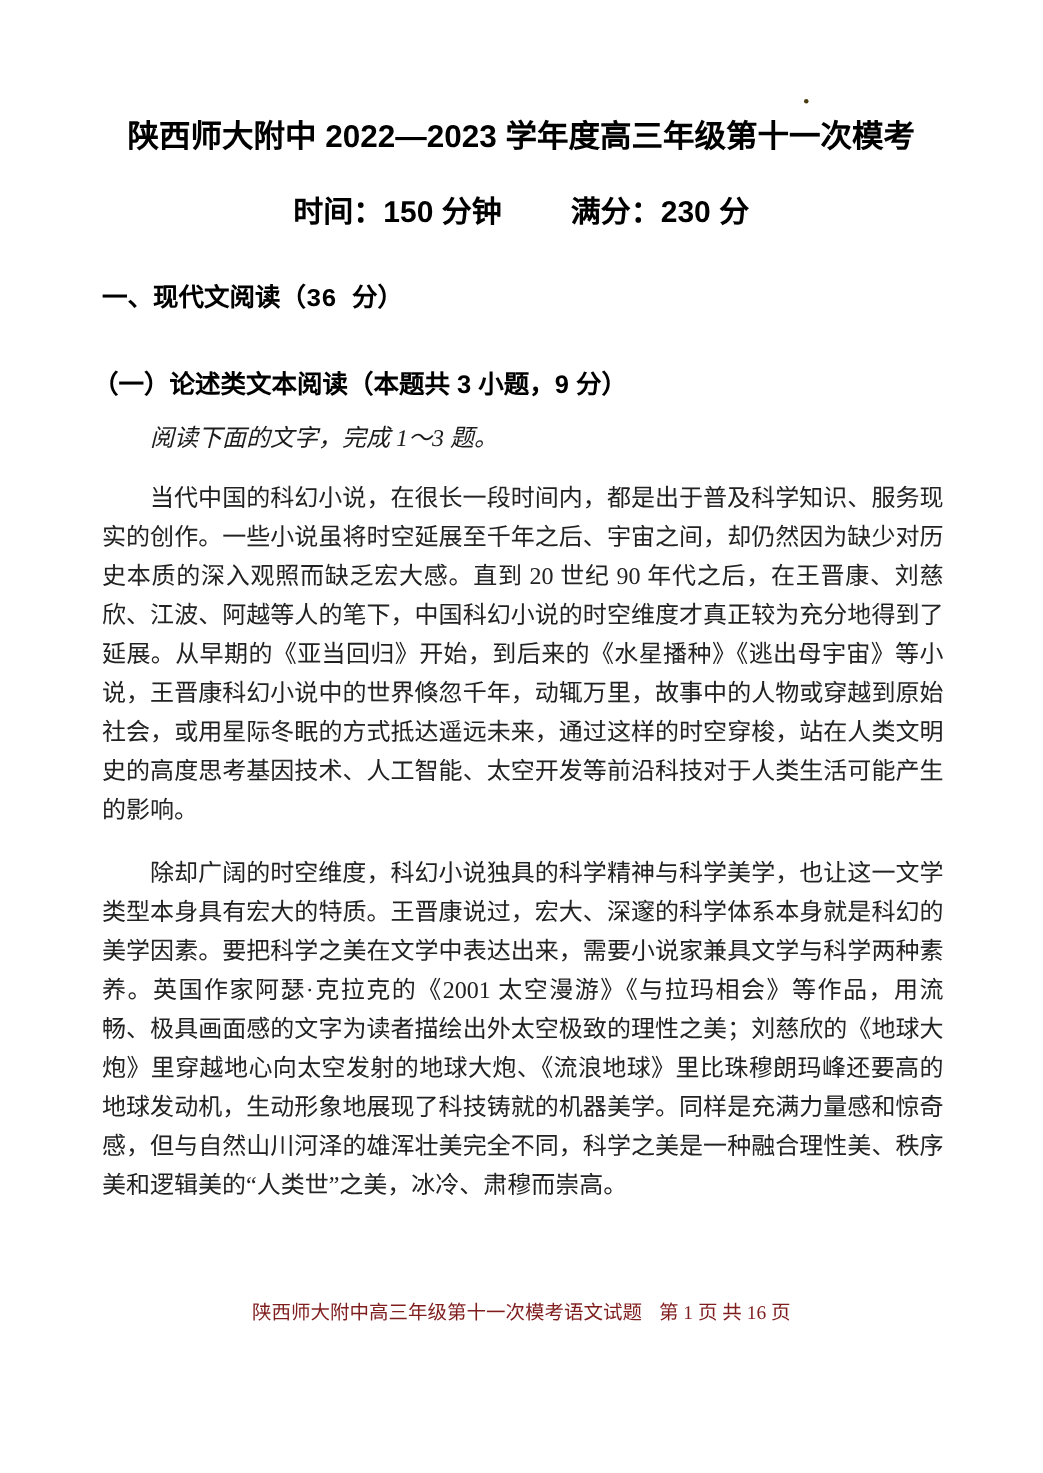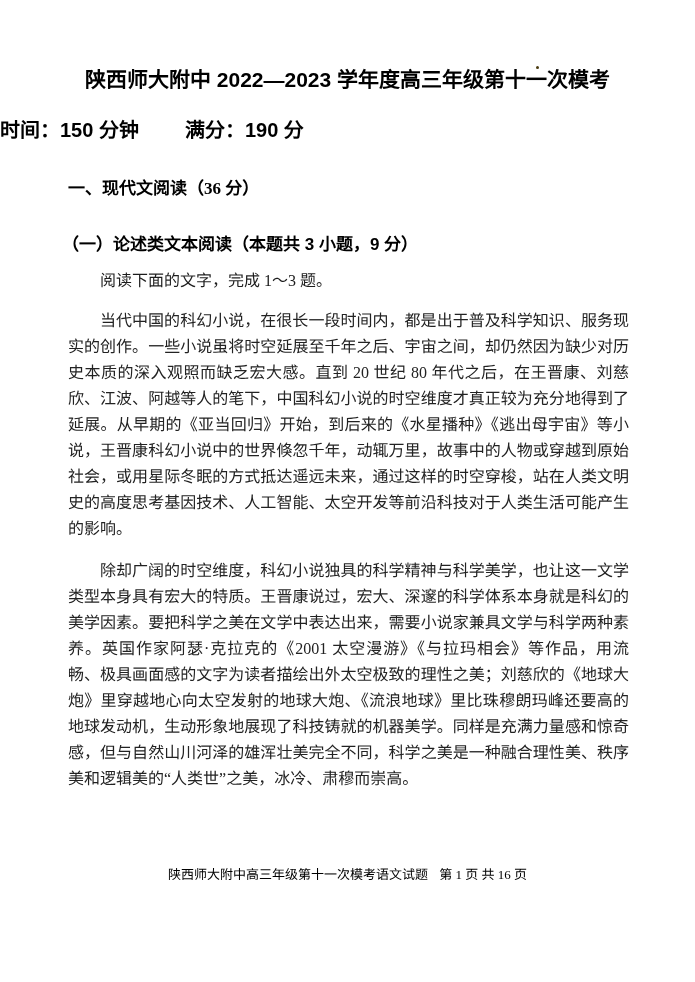--- a/index.html
+++ b/index.html
@@ -7,90 +7,92 @@
     position: relative;
     width: 695px;
     height: 982px;
     margin: 0 auto;
     background: #ffffff;
     color: #1c1c1c;
     overflow: hidden;
     box-sizing: border-box;
   }
   .exam-title {
-    margin: 0;
+    margin: 12px;
     padding-top: 65px;
     text-align: center;
     font-family: "Liberation Sans", "DejaVu Sans", sans-serif;
     font-weight: 700;
     font-size: 21px;
     line-height: 30px;
     color: #000000;
   }
   .subject-title {
     margin: 27px 0 0 0;
     text-align: center;
     font-family: "Liberation Sans", "DejaVu Sans", sans-serif;
     font-weight: 700;
     font-size: 21px;
     line-height: 30px;
     color: #000000;
   }
   .exam-info {
     margin-top: 21px;
     display: flex;
+    justify-content: center;
     gap: 46px;
     font-family: "Liberation Sans", "DejaVu Sans", sans-serif;
     font-weight: 700;
     font-size: 20px;
     line-height: 28px;
     color: #000000;
   }
   .sec-heading {
     margin: 33px 0 0 68px;
-    font-family: Liberation Serif, serif;
+    font-family: Liberation Mono, monospace;
     font-weight: 700;
     font-size: 17px;
     line-height: 24px;
     color: #000000;
   }
   .subsec-heading {
     margin: 32px 0 0 62px;
     font-family: "Liberation Sans", "DejaVu Sans", sans-serif;
     font-weight: 700;
     font-size: 17px;
     line-height: 24px;
     color: #000000;
   }
   .instruction {
     margin: 13px 0 0 100px;
     font-family: "Liberation Serif", "DejaVu Serif", serif;
     font-size: 16px;
     line-height: 22px;
+    font-style: italic;
   }
   .passage p {
     margin: 16px 66px 0 68px;
     font-family: "Liberation Serif", "DejaVu Serif", serif;
     font-size: 16px;
     line-height: 26px;
     text-align: justify;
     text-indent: 2em;
     color: #222222;
   }
   .passage p.para-last { margin-top: 13px; }
   .page-footer {
     position: absolute;
     top: 866px;
     left: 0;
     right: 0;
     text-align: center;
     font-family: "Liberation Serif", "DejaVu Serif", serif;
     font-size: 13px;
     line-height: 18px;
-    color: #000000;
+    color: #7f1d1d;
   }
   .page-footer .footer-pageinfo { margin-left: 8px; }
   .scan-speck {
     position: absolute;
     left: 536px;
     top: 66px;
     width: 3px;
     height: 3px;
     border-radius: 50%;
     background: #4a3b10;
@@ -101,31 +103,31 @@
 
 <div class="page">
 
   <div class="scan-speck"></div>
 
   <h1 class="exam-title">陕西师大附中 2022—2023 学年度高三年级第十一次模考</h1>
 
 
   <div class="exam-info">
     <span>时间：150 分钟</span>
-    <span>满分：190 分</span>
+    <span>满分：230 分</span>
   </div>
 
   <div class="sec-heading">一、现代文阅读（36 分）</div>
 
   <div class="subsec-heading">（一）论述类文本阅读（本题共 3 小题，9 分）</div>
 
   <div class="instruction">阅读下面的文字，完成 1～3 题。</div>
 
   <div class="passage">
-    <p>当代中国的科幻小说，在很长一段时间内，都是出于普及科学知识、服务现实的创作。一些小说虽将时空延展至千年之后、宇宙之间，却仍然因为缺少对历史本质的深入观照而缺乏宏大感。直到 20 世纪 80 年代之后，在王晋康、刘慈欣、江波、阿越等人的笔下，中国科幻小说的时空维度才真正较为充分地得到了延展。从早期的《亚当回归》开始，到后来的《水星播种》《逃出母宇宙》等小说，王晋康科幻小说中的世界倏忽千年，动辄万里，故事中的人物或穿越到原始社会，或用星际冬眠的方式抵达遥远未来，通过这样的时空穿梭，站在人类文明史的高度思考基因技术、人工智能、太空开发等前沿科技对于人类生活可能产生的影响。</p>
+    <p>当代中国的科幻小说，在很长一段时间内，都是出于普及科学知识、服务现实的创作。一些小说虽将时空延展至千年之后、宇宙之间，却仍然因为缺少对历史本质的深入观照而缺乏宏大感。直到 20 世纪 90 年代之后，在王晋康、刘慈欣、江波、阿越等人的笔下，中国科幻小说的时空维度才真正较为充分地得到了延展。从早期的《亚当回归》开始，到后来的《水星播种》《逃出母宇宙》等小说，王晋康科幻小说中的世界倏忽千年，动辄万里，故事中的人物或穿越到原始社会，或用星际冬眠的方式抵达遥远未来，通过这样的时空穿梭，站在人类文明史的高度思考基因技术、人工智能、太空开发等前沿科技对于人类生活可能产生的影响。</p>
     <p>除却广阔的时空维度，科幻小说独具的科学精神与科学美学，也让这一文学类型本身具有宏大的特质。王晋康说过，宏大、深邃的科学体系本身就是科幻的美学因素。要把科学之美在文学中表达出来，需要小说家兼具文学与科学两种素养。英国作家阿瑟·克拉克的《2001 太空漫游》《与拉玛相会》等作品，用流畅、极具画面感的文字为读者描绘出外太空极致的理性之美；刘慈欣的《地球大炮》里穿越地心向太空发射的地球大炮、《流浪地球》里比珠穆朗玛峰还要高的地球发动机，生动形象地展现了科技铸就的机器美学。同样是充满力量感和惊奇感，但与自然山川河泽的雄浑壮美完全不同，科学之美是一种融合理性美、秩序美和逻辑美的“人类世”之美，冰冷、肃穆而崇高。</p>
   </div>
 
   <div class="page-footer">
     <span>陕西师大附中高三年级第十一次模考语文试题</span>
     <span class="footer-pageinfo">第 1 页 共 16 页</span>
   </div>
 
 </div>
 

